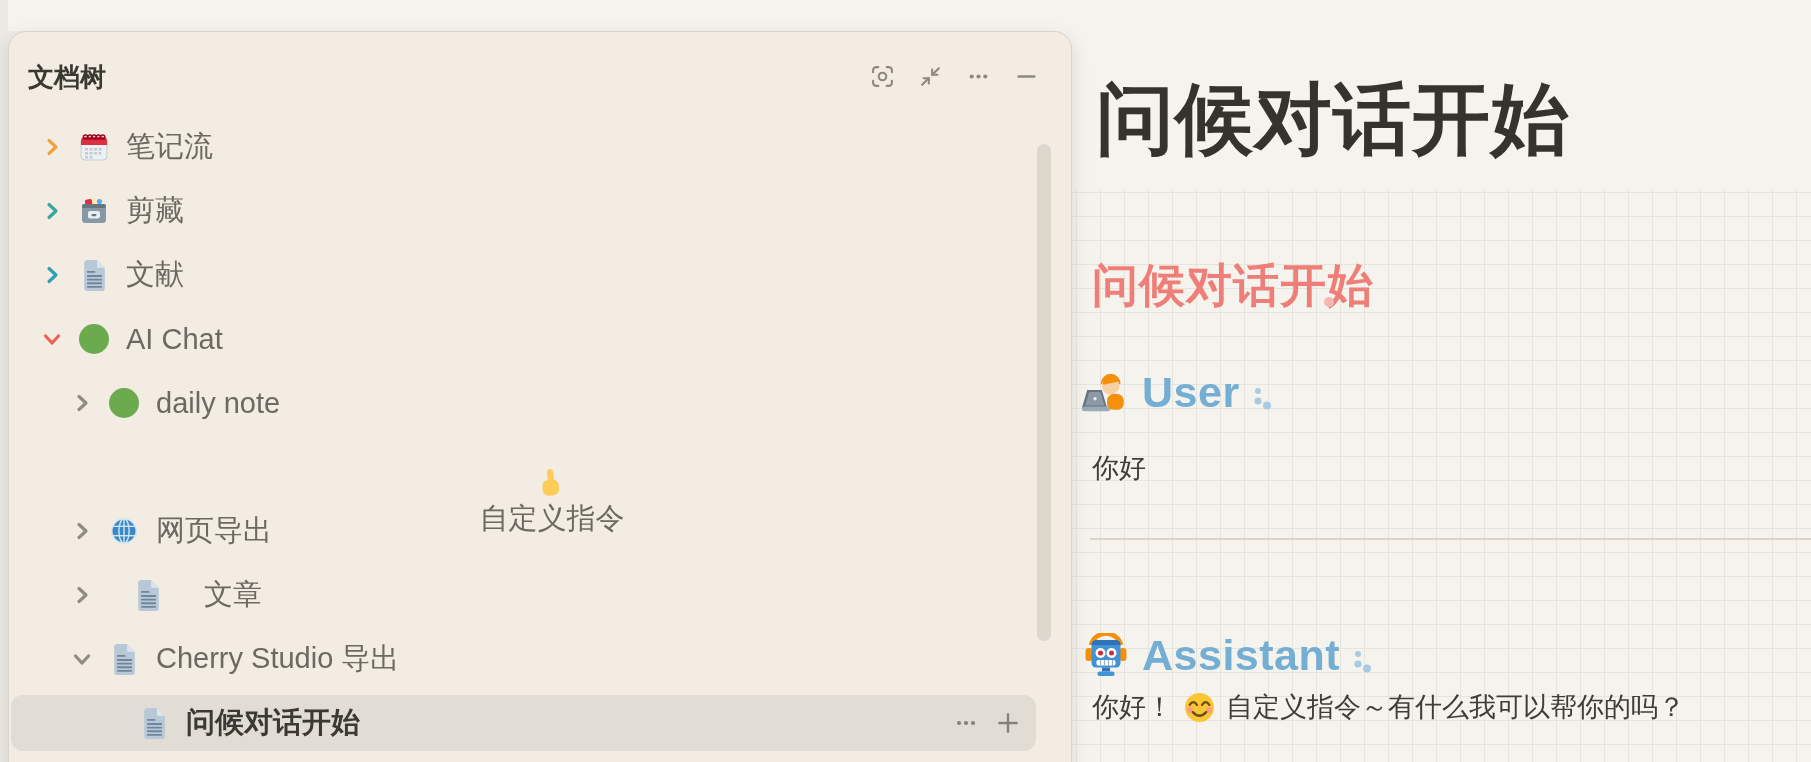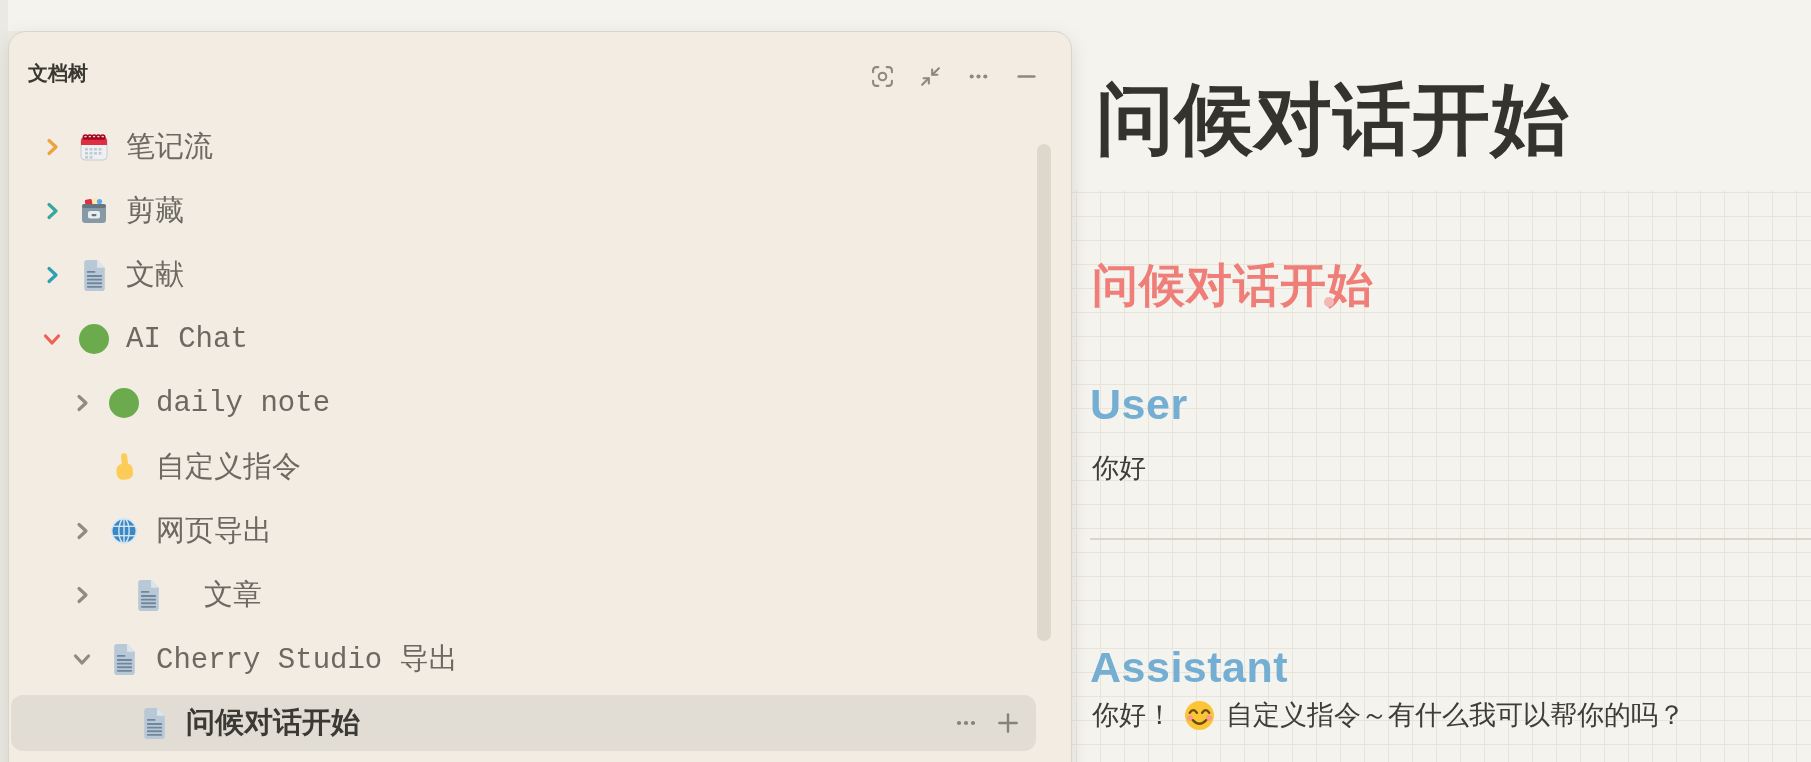--- a/index.html
+++ b/index.html
@@ -24,51 +24,51 @@
   .doc-title{
     position:absolute;left:36px;top:68px;
     font-size:78px;font-weight:900;color:#35332d;letter-spacing:1px;white-space:nowrap;
   }
   .h2-red{
     position:absolute;left:32px;top:255px;
     font-size:46px;font-weight:900;color:#ee7e77;letter-spacing:1px;white-space:nowrap;
   }
   .red-dot{position:absolute;left:264px;top:297px;width:10px;height:10px;border-radius:50%;background:#f3b9b2;}
   .h3{
-    position:absolute;left:30px;height:48px;display:flex;align-items:center;gap:12px;white-space:nowrap;flex-direction:column;
+    position:absolute;left:22px;height:48px;display:flex;align-items:center;gap:12px;white-space:nowrap;
   }
   .h3-user{top:368px;}
   .h3-assistant{top:607px;margin-top:24px;}
   .h3 .role-label{font-size:43px;font-weight:700;color:#74aed3;letter-spacing:0.5px;}
   .h3 .h-emoji{width:48px;height:44px;display:block;}
   .marker{margin-left:2px;margin-top:14px;}
   .para{
     position:absolute;left:32px;
     font-size:27px;color:#3f3d37;line-height:36px;white-space:nowrap;
     display:flex;align-items:center;gap:8px;
   }
   .p-user{top:450px;}
-  .p-assistant{top:689px;margin-top:8px;}
+  .p-assistant{top:689px;}
   .para .inline-emoji{width:33px;height:33px;display:inline-block;margin:0 2px;}
   .divider{position:absolute;left:30px;right:0;top:538px;height:2px;background:#ddd4c6;}
 
   
   .top-strip{position:absolute;left:8px;top:0;width:1058px;height:31px;background:#f5f3ee;}
   .left-strip{position:absolute;left:0;top:0;width:8px;height:762px;background:#ebe9e3;}
   .panel{
     position:absolute;left:8px;top:31px;width:1064px;height:760px;
     background:#f2ece2;border:1px solid #d9d5cd;border-radius:18px;
     box-shadow:0 6px 18px rgba(95,85,60,.16);
     box-sizing:border-box;
   }
-  .panel-title{position:absolute;left:19px;top:28px;font-size:20px;font-weight:700;color:#393831;}
+  .panel-title{position:absolute;left:19px;top:28px;font-size:26px;font-weight:700;color:#393831;}
   .panel-toolbar{position:absolute;top:26px;right:27px;display:flex;gap:12px;}
   .tb-btn{width:36px;height:36px;display:flex;align-items:center;justify-content:center;border-radius:8px;cursor:pointer;}
 
-  .tree{position:absolute;left:0;top:87px;right:0;font-family:Liberation Mono, monospace;}
+  .tree{position:absolute;left:0;top:87px;right:0;}
   .tree-row{
     position:relative;height:56px;margin:0 35px 8px 2px;
     display:flex;align-items:center;border-radius:12px;
   }
   .tree-row.selected{background:#e1ddd5;}
   .chev-box{width:28px;height:28px;display:flex;align-items:center;justify-content:center;flex:0 0 28px;}
   .icon-box{width:32px;height:36px;margin-left:12px;margin-right:16px;display:flex;align-items:center;justify-content:center;flex:0 0 32px;}
   .row-label{font-size:29px;color:#6b6962;white-space:nowrap;}
   .tree-row.selected .row-label{font-weight:700;color:#3b3934;}
   .row-actions{position:absolute;right:10px;top:0;height:56px;display:flex;align-items:center;gap:6px;}
@@ -281,21 +281,21 @@
           <div class="chev-box">
             <svg width="28" height="28" viewBox="0 0 28 28">
               <path d="M11 7.5 L18 14 L11 20.5" stroke="#8f8b82" stroke-width="3.2" fill="none" stroke-linecap="round" stroke-linejoin="round"></path>
             </svg>
           </div>
           <div class="icon-box">
             <div class="gcircle"></div>
           </div>
           <span class="row-label">daily note</span>
         </div>
-        <div class="tree-row" style="padding-left: 57px;">
+        <div class="tree-row" style="padding-left: 57px; flex-direction: column;">
           <div class="chev-box"></div>
           <div class="icon-box">
             <svg width="30" height="32" viewBox="0 0 32 32">
       <g transform="rotate(-6 16 16)" fill="#fdcb58">
         <rect x="14" y="1.5" width="6.6" height="17" rx="3.3"></rect>
         <rect x="7.5" y="12.5" width="17.5" height="17" rx="6.5"></rect>
       </g>
             </svg>
           </div>
           <span class="row-label">自定义指令</span>

